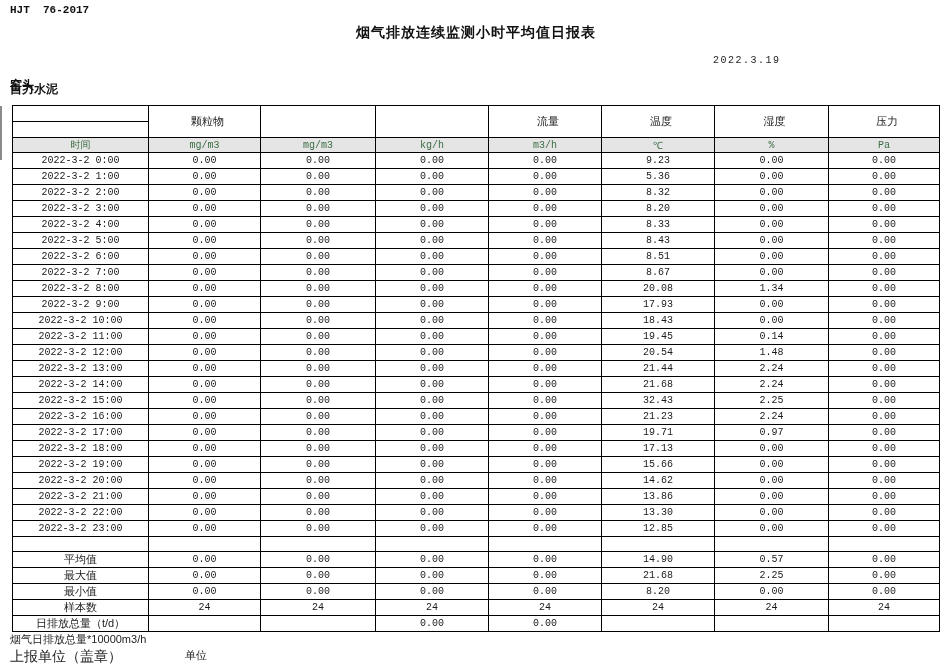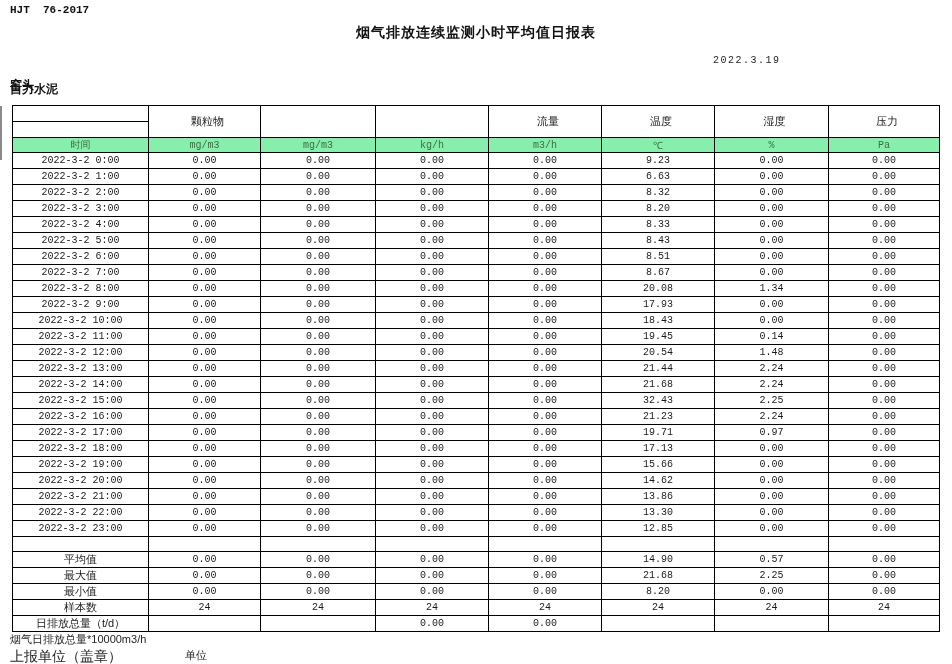--- a/index.html
+++ b/index.html
@@ -10,21 +10,21 @@
          font-size:14px;font-weight:bold;letter-spacing:1px;color:#111;}
   .company{position:absolute;left:10px;top:60px;font-size:12px;font-weight:bold;color:#111;margin-top:21px;}
   .location{position:absolute;left:10px;top:77px;font-size:12px;font-weight:bold;color:#111;}
   .date{position:absolute;left:713px;top:55px;font:10px "Liberation Mono",monospace;letter-spacing:1.5px;color:#222;}
   .edge-mark{position:absolute;left:0;top:106px;width:2px;height:54px;background:#8a8a8a;}
 
   table.report{position:absolute;left:12px;top:105px;width:927px;border-collapse:collapse;table-layout:fixed;}
   table.report td{border:1px solid #000;padding:0;text-align:center;vertical-align:middle;overflow:hidden;}
 
   tr.h-row td{height:15px;font-size:11px;color:#222;background:#fff;padding-left:6px;}
-  tr.unit-row td{height:14px;line-height:14px;background:#86efac;
+  tr.unit-row td{height:14px;line-height:14px;background:#e5e5e5;
                  font:10px "Liberation Mono",monospace;color:#3c6e46;}
   tr.data-row td{height:15px;line-height:15px;font:10px "Liberation Mono",monospace;color:#1a1a1a;background:#fff;}
   tr.blank-row td{height:14px;background:#fff;}
   tr.summary-row td{height:13px;line-height:13px;font:10px "Liberation Mono",monospace;color:#1a1a1a;background:#fff;}
   tr.summary-row td.label{font-family:"Liberation Sans",sans-serif;font-size:11px;color:#222;}
 
   .footer-note{position:absolute;left:10px;top:632px;font-size:11px;color:#222;}
   .footer-line2a{position:absolute;left:10px;top:648px;font-size:14px;color:#222;}
   .footer-line2b{position:absolute;left:185px;top:648px;font-size:11px;color:#222;}
 </style>
@@ -85,21 +85,21 @@
           <td>9.23</td>
           <td>0.00</td>
           <td>0.00</td>
         </tr>
         <tr class="data-row">
           <td>2022-3-2 1:00</td>
           <td>0.00</td>
           <td>0.00</td>
           <td>0.00</td>
           <td>0.00</td>
-          <td>6.63</td>
+          <td>5.36</td>
           <td>0.00</td>
           <td>0.00</td>
         </tr>
         <tr class="data-row">
           <td>2022-3-2 2:00</td>
           <td>0.00</td>
           <td>0.00</td>
           <td>0.00</td>
           <td>0.00</td>
           <td>8.32</td>

